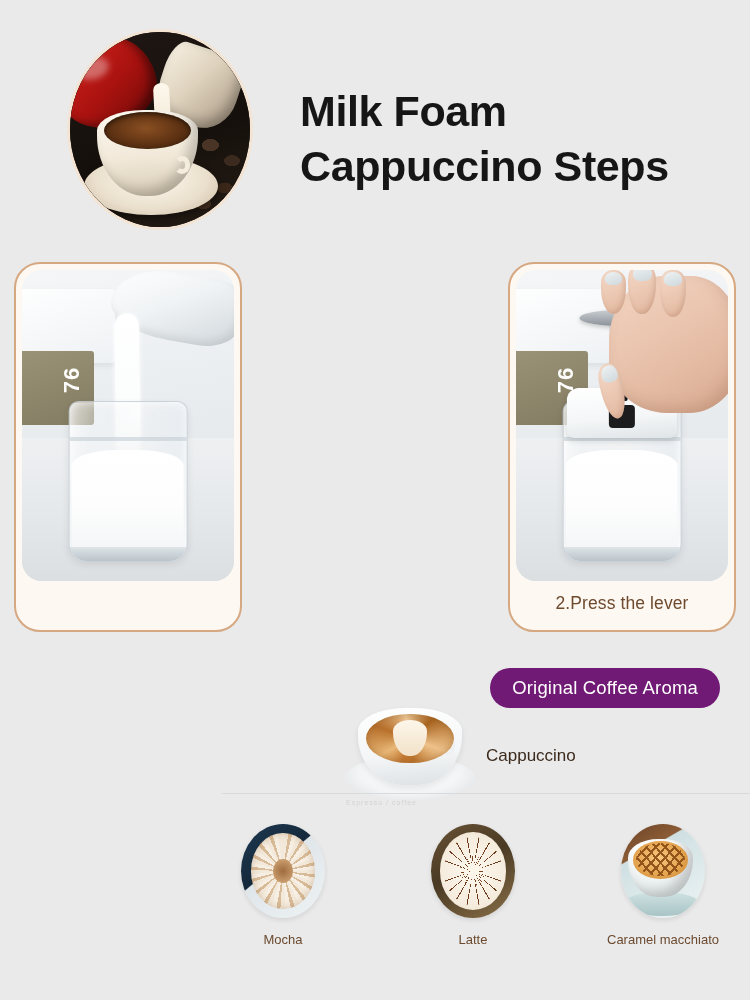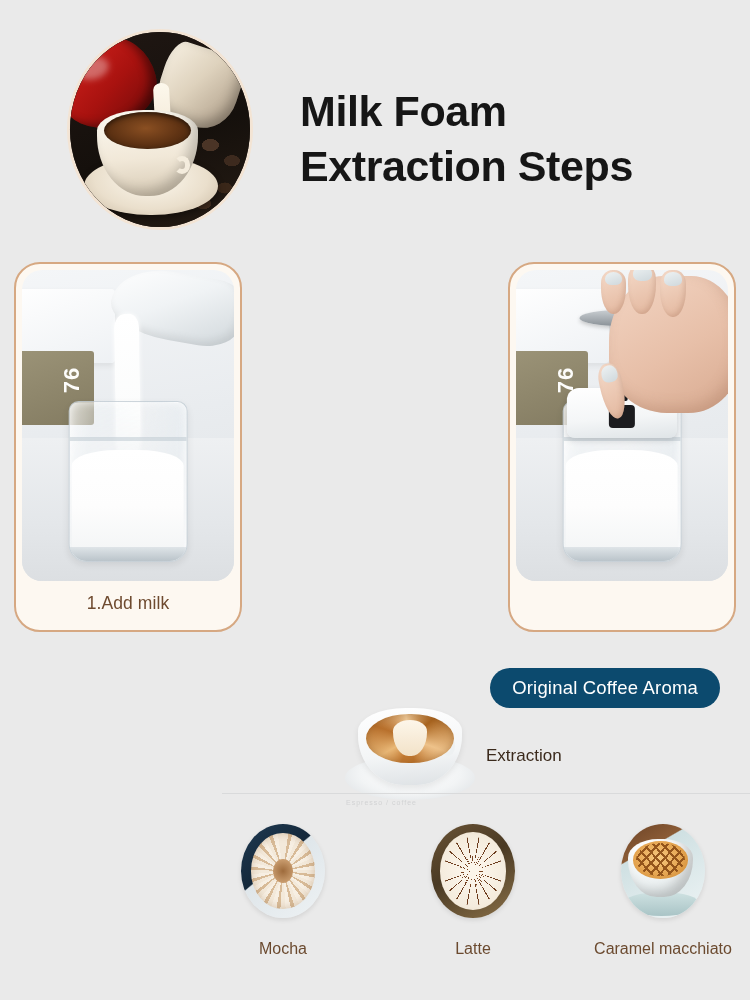--- a/index.html
+++ b/index.html
@@ -431,21 +431,21 @@
     position:absolute; left:4%; right:4%; top:50%; bottom:8%;
     background: linear-gradient(180deg,#2a1509 0%, #140a04 100%);
     border-radius: 4px 4px 8px 8px;
   }
 
   
   .aroma-badge {
     position: absolute;
     right: 30px;
     top: 22px;
-    background: #0c4a6e;
+    background: #701a75;
     color: #ffffff;
     font-size: 18.5px;
     padding: 9px 22px;
     border-radius: 22px;
     white-space: nowrap;
     letter-spacing: .2px;
   }
 
   
   .capp-wrap {
@@ -533,23 +533,23 @@
   }
   .drink-thumb {
     width: 84px;
     height: 94px;
     border-radius: 50%;
     overflow: hidden;
     position: relative;
     box-shadow: 0 2px 5px rgba(0,0,0,.10);
   }
   .drink-label {
-    margin-top: 22px;
+    margin-top: 14px;
     color: #6b4a2f;
-    font-size: 16px;
+    font-size: 13px;
     white-space: nowrap;
   }
 
   
   .t-mocha { background: linear-gradient(140deg,#1f3a52 0%, #14283a 42%, #dfe6ea 43%, #eef2f4 100%); }
   .t-mocha .swirl {
     position:absolute; left:12%; top:10%;
     width:76%; height:80%;
     border-radius:50%;
     background:
@@ -637,42 +637,41 @@
       <div class="saucer"></div>
       <div class="cup">
         <div class="cup-handle"></div>
       </div>
       <div class="coffee"></div>
     </div>
   </div>
 
   <h1 class="hero-title">
     <span>Milk Foam</span>
-    <span>Extraction Steps</span>
+    <span>Cappuccino Steps</span>
   </h1>
 </div>
 
 <div class="steps">
 
   <div class="step-card">
     <div class="step-photo">
       <div class="bg-box-white"></div>
       <div class="bg-box-khaki">
         <span class="code">76</span>
       </div>
       <div class="table-surface"></div>
       <div class="jug"></div>
       <div class="milk-stream"></div>
       <div class="glass">
         <div class="rim-band"></div>
         <div class="milk"></div>
         <div class="base"></div>
       </div>
     </div>
-    <div class="step-caption">1.Add milk</div>
   </div>
 
   <div class="step-card">
     <div class="step-photo">
       <div class="bg-box-white"></div>
       <div class="bg-box-khaki">
         <span class="code">76</span>
       </div>
       <div class="table-surface"></div>
 
@@ -693,20 +692,21 @@
       <div class="finger" style="right:48%; top:0%; width:12%; height:14%;">
         <div class="nail"></div>
       </div>
       <div class="finger" style="right:20%; top:0%; width:12%; height:15%;">
         <div class="nail"></div>
       </div>
       <div class="finger" style="right:49%; top:30%; width:11%; height:18%; transform:rotate(-12deg);">
         <div class="nail"></div>
       </div>
     </div>
+    <div class="step-caption">2.Press the lever</div>
   </div>
 
 </div>
 
 <div class="product-section">
 
 
   <div class="aroma-badge">Original Coffee Aroma</div>
 
   <div class="capp-wrap">
@@ -740,13 +740,13 @@
       <div class="drink-thumb t-caramel">
         <div class="plate"></div>
         <div class="cup"></div>
         <div class="crema"></div>
       </div>
       <div class="drink-label">Caramel macchiato</div>
     </div>
   </div>
 </div>
 
-<div class="capp-label">Extraction</div>
+<div class="capp-label">Cappuccino</div>
 
 </body></html>

